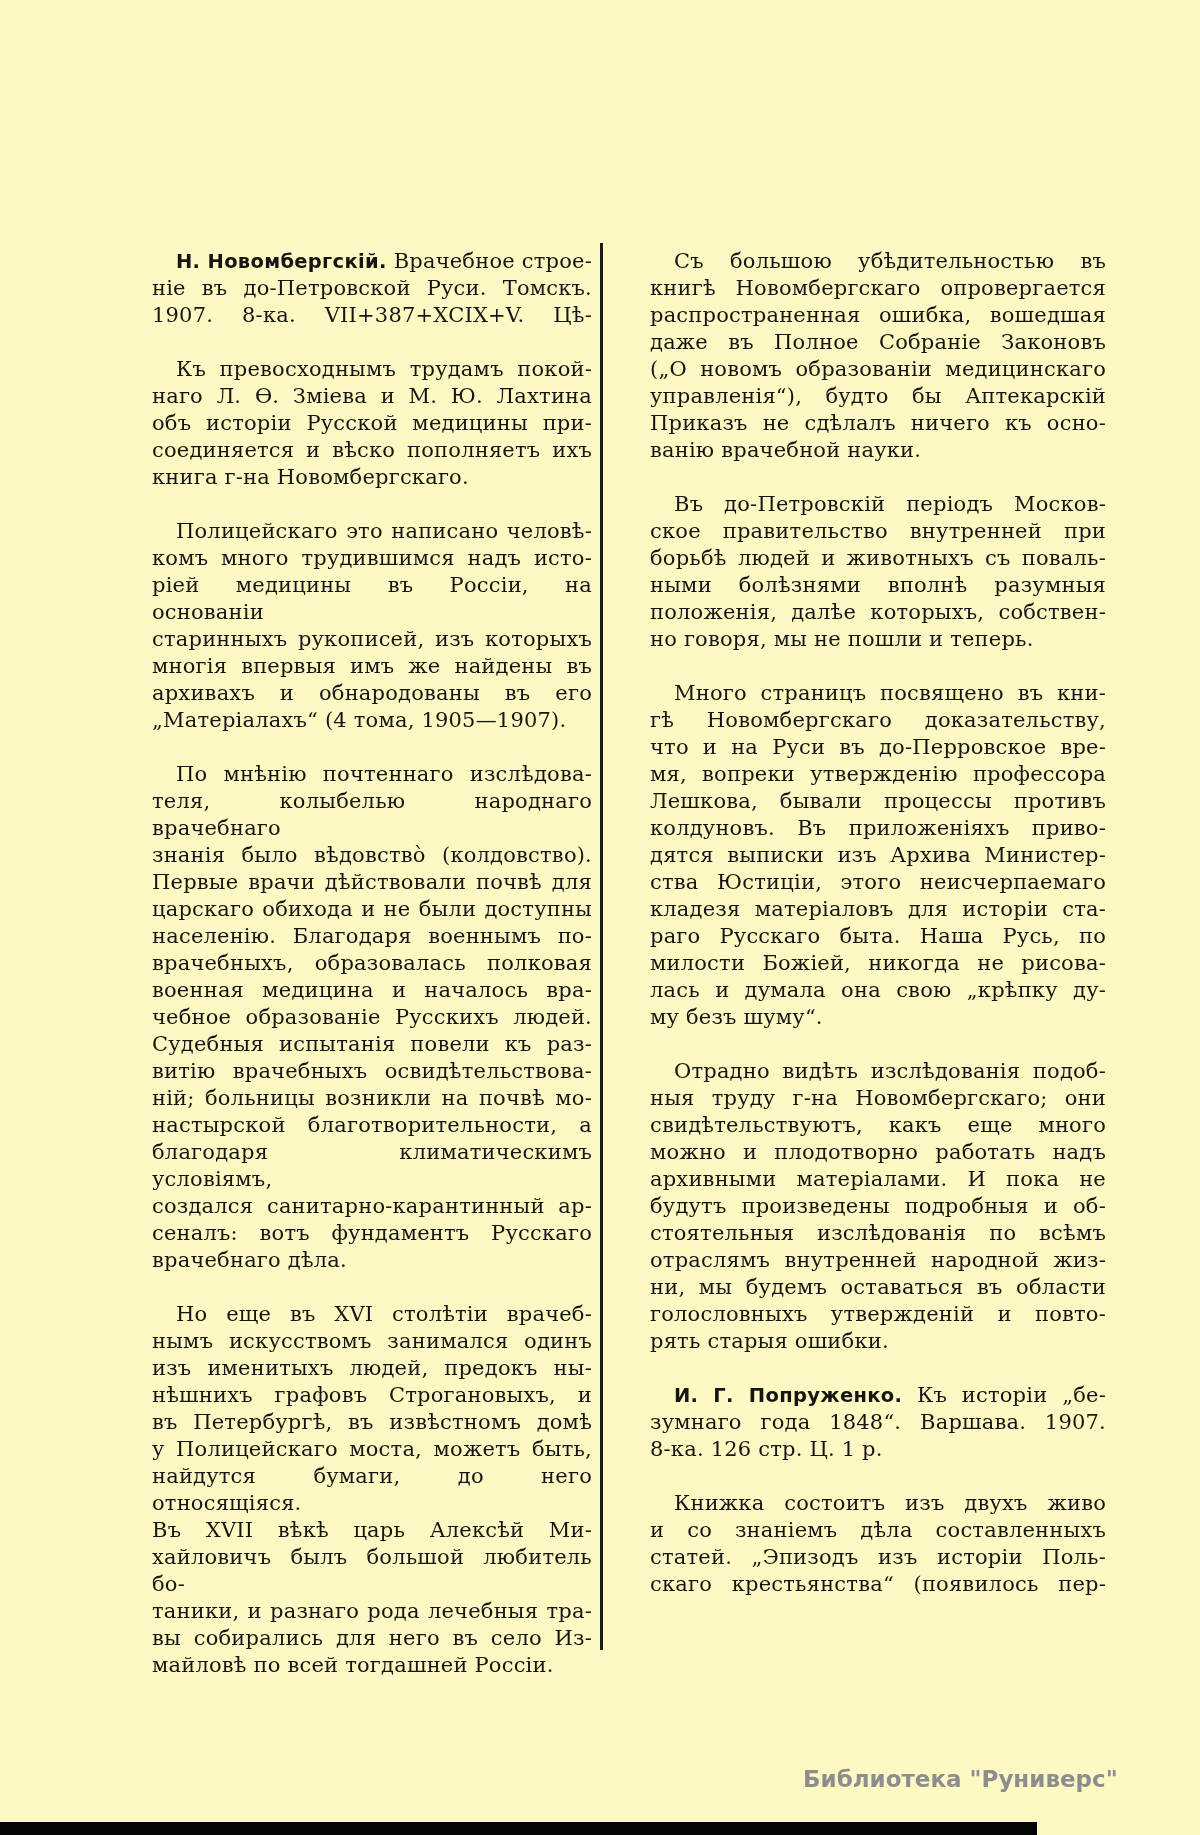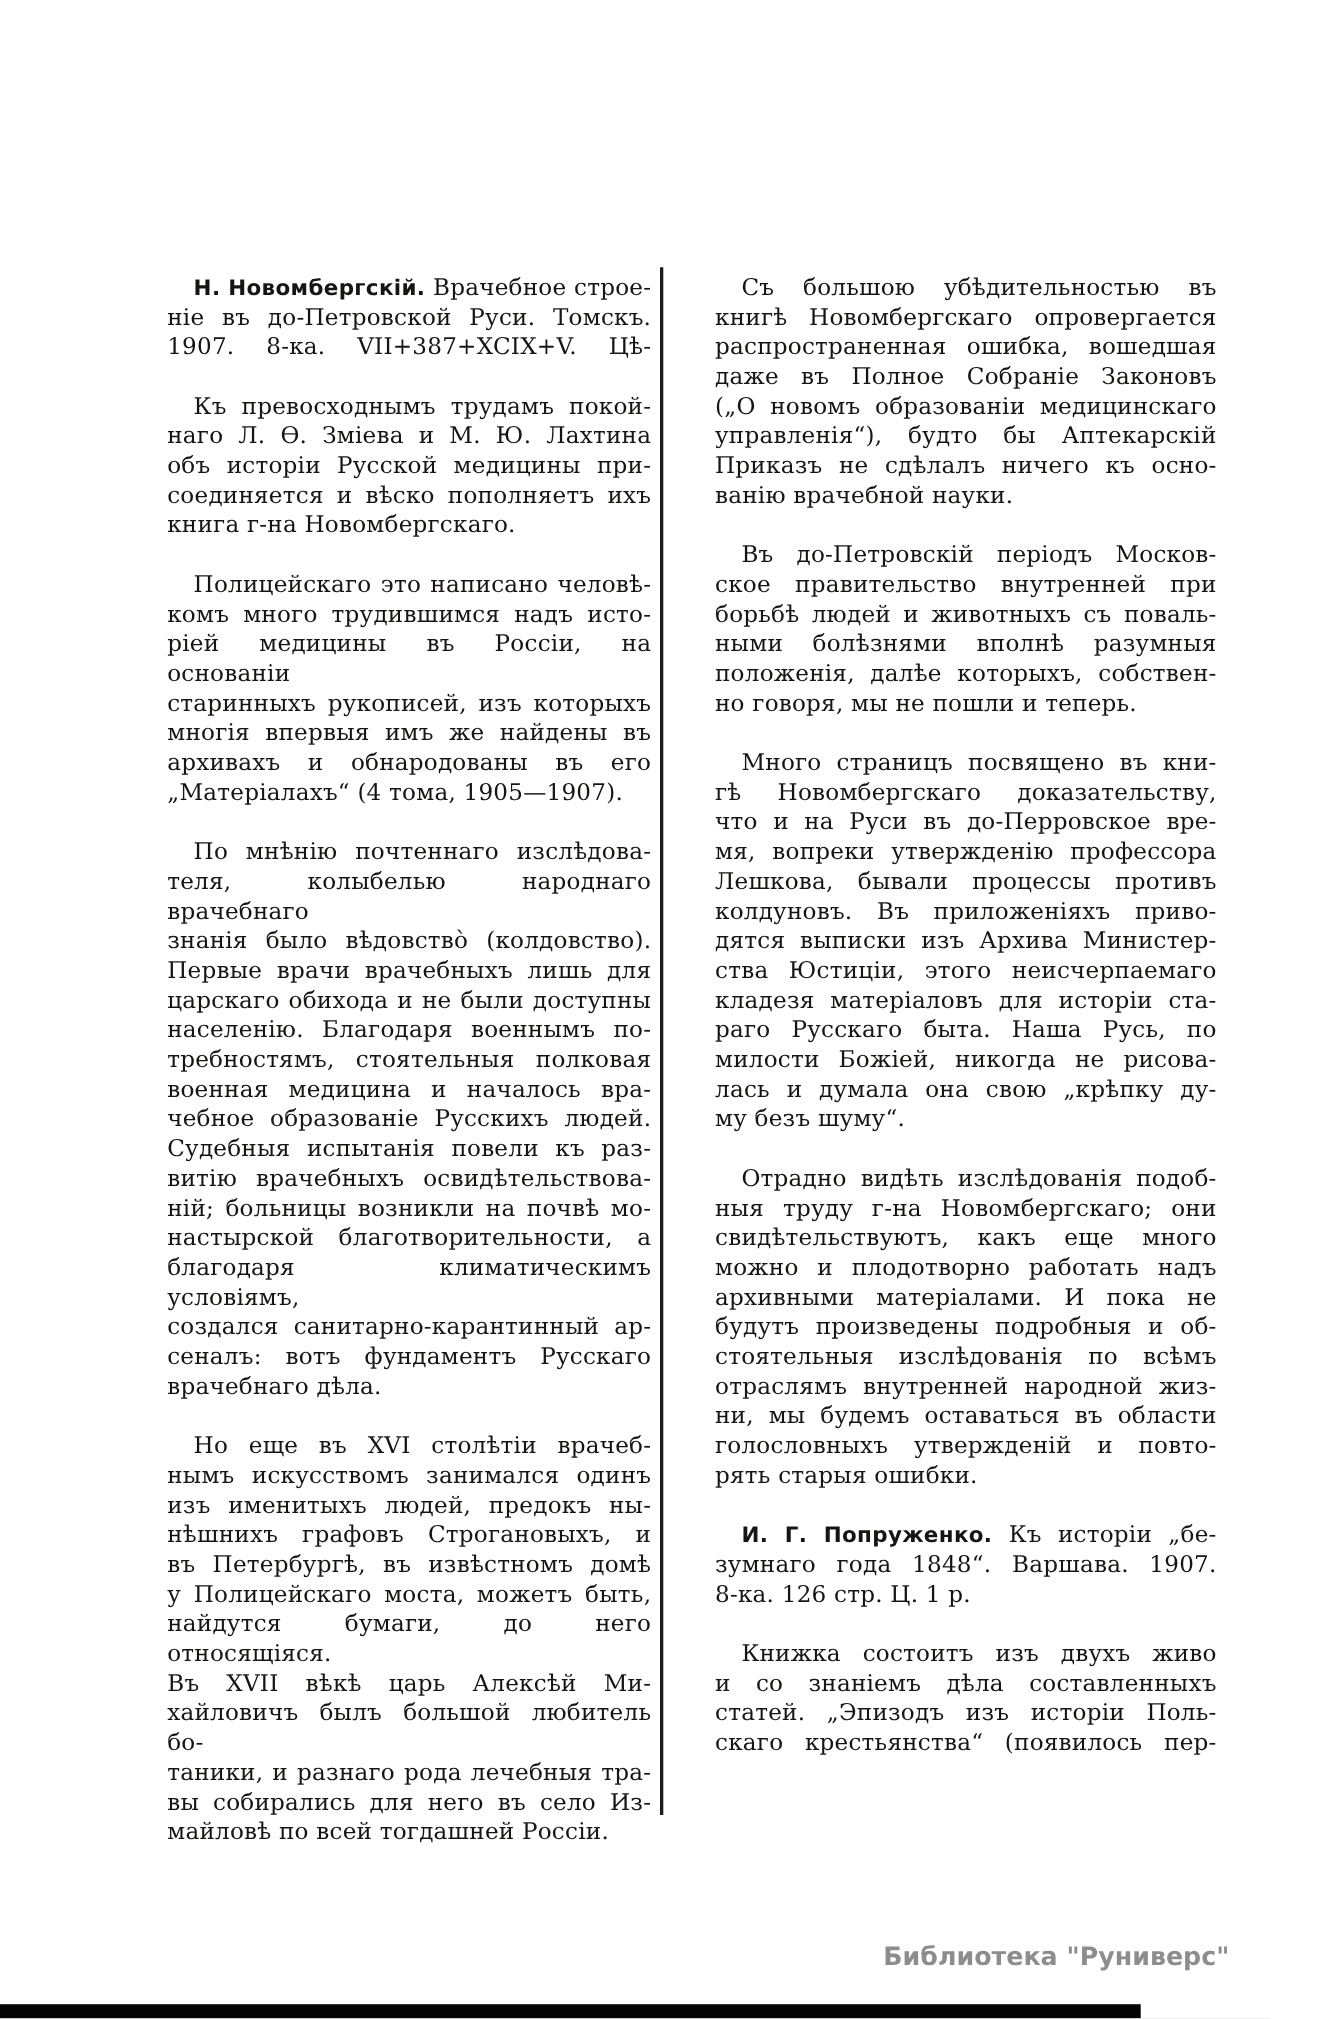--- a/index.html
+++ b/index.html
@@ -1,21 +1,21 @@
 <!DOCTYPE html>
 <html><head>
 <meta charset="utf-8">
 <style>
   html, body { margin: 0; padding: 0; background: #e8e8e8; }
   .page {
     position: relative;
     width: 1200px;
     height: 1835px;
     margin: 0 auto;
-    background: #ffffff;
+    background: #fef9c3;
     overflow: hidden;
     font-family: "DejaVu Serif", serif;
     color: #171514;
   }
   .column { position: absolute; top: 248px; }
   #col-left  { left: 152px; width: 440px; }
   #col-right { left: 650px; width: 456px; }
   .divider {
     position: absolute;
     left: 600px; top: 243px;
@@ -78,24 +78,24 @@
         <div class="line">ріей медицины въ Россіи, на основаніи</div>
         <div class="line">старинныхъ рукописей, изъ которыхъ</div>
         <div class="line">многія впервыя имъ же найдены въ</div>
         <div class="line">архивахъ и обнародованы въ его</div>
         <div class="line last">„Матеріалахъ“ (4 тома, 1905—1907).</div>
       </div>
       <div class="para">
         <div class="line first">По мнѣнію почтеннаго изслѣдова-</div>
         <div class="line">теля, колыбелью народнаго врачебнаго</div>
         <div class="line">знанія было вѣдовство̀ (колдовство).</div>
-        <div class="line">Первые врачи врачебныхъ лишь для</div>
+        <div class="line">Первые врачи дѣйствовали почвѣ для</div>
         <div class="line">царскаго обихода и не были доступны</div>
         <div class="line">населенію. Благодаря военнымъ по-</div>
-        <div class="line">требностямъ, стоятельныя полковая</div>
+        <div class="line">врачебныхъ, образовалась полковая</div>
         <div class="line">военная медицина и началось вра-</div>
         <div class="line">чебное образованіе Русскихъ людей.</div>
         <div class="line">Судебныя испытанія повели къ раз-</div>
         <div class="line">витію врачебныхъ освидѣтельствова-</div>
         <div class="line">ній; больницы возникли на почвѣ мо-</div>
         <div class="line">настырской благотворительности, а</div>
         <div class="line">благодаря климатическимъ условіямъ,</div>
         <div class="line">создался санитарно-карантинный ар-</div>
         <div class="line">сеналъ: вотъ фундаментъ Русскаго</div>
         <div class="line last">врачебнаго дѣла.</div>

